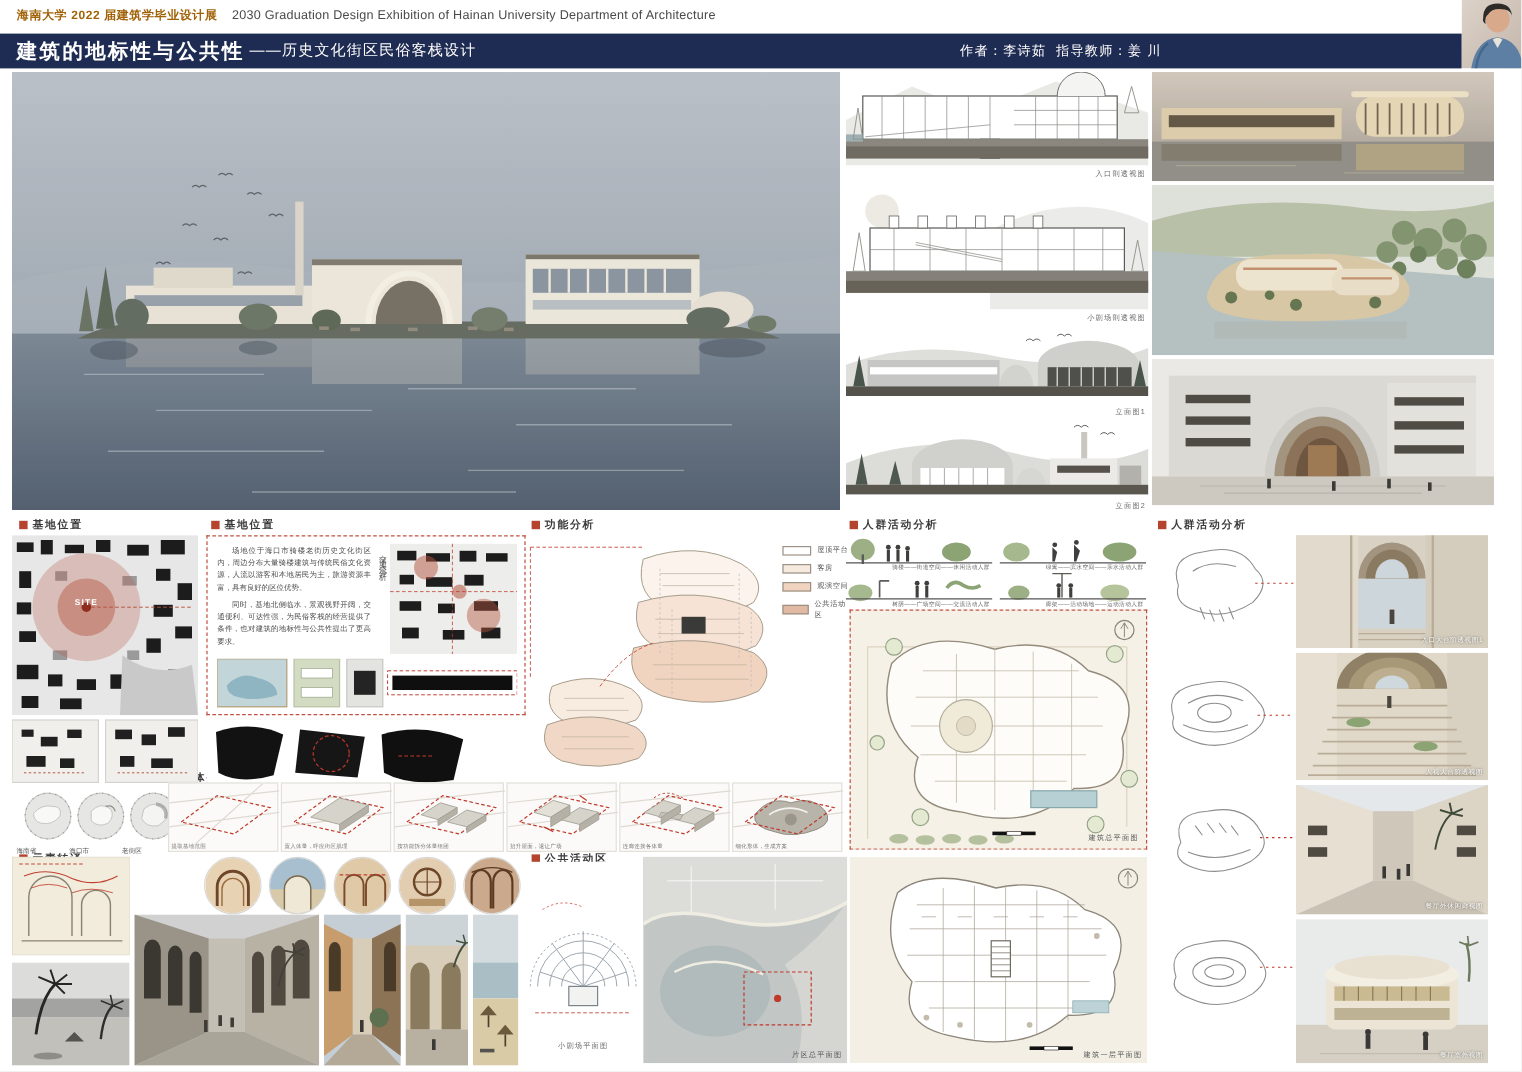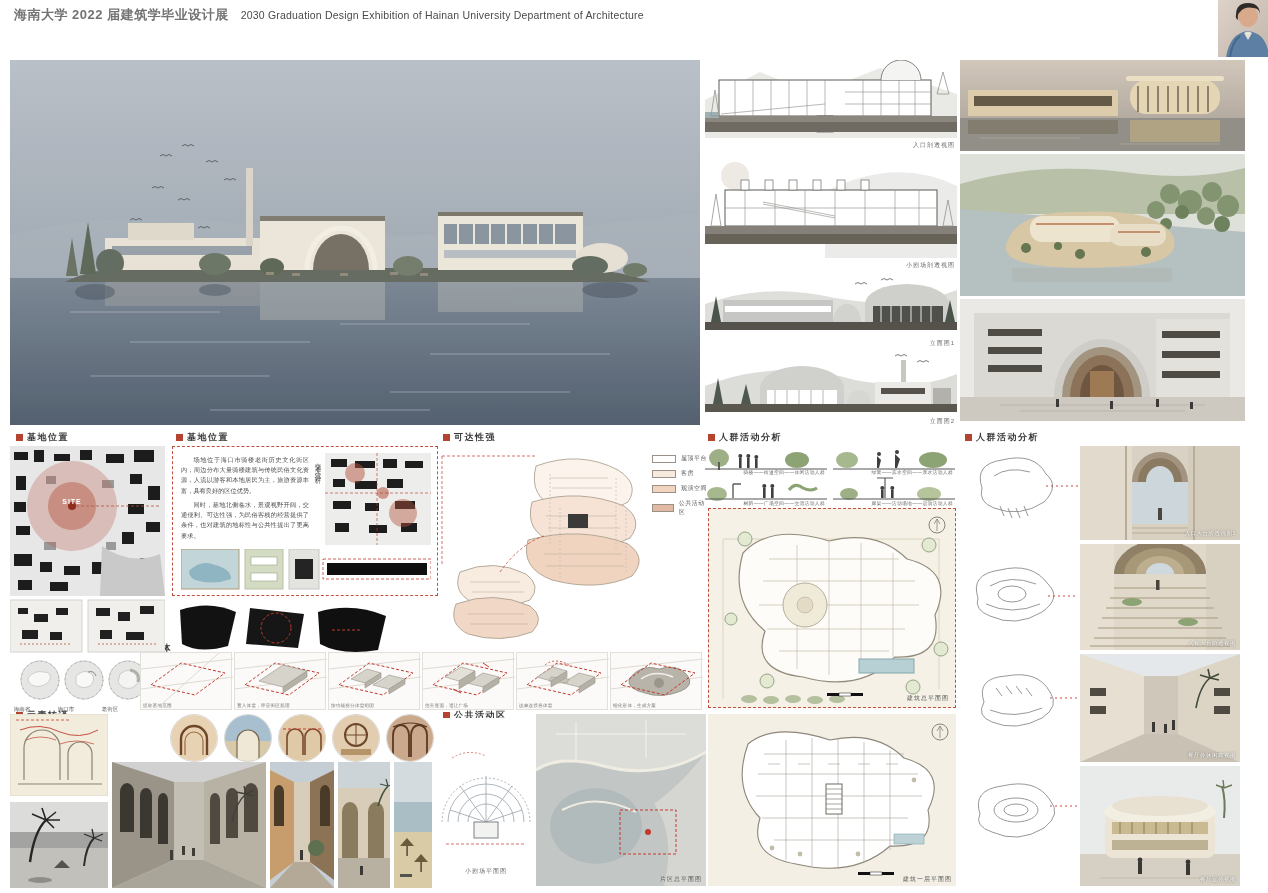--- a/index.html
+++ b/index.html
@@ -2,21 +2,21 @@
 <html><head>
 <meta charset="utf-8">
 <style>
   html,body{margin:0;padding:0;background:#e8e8e8;}
   .board{position:relative;width:1268px;height:893px;background:#ffffff;
          font-family:"Liberation Sans","DejaVu Sans",sans-serif;overflow:hidden;margin:0 auto;}
   .abs{position:absolute;}
   figure{margin:0;}
   svg{display:block;}
   
-  .hdr-cn{font-size:13px;font-weight:bold;color:#737373;letter-spacing:.5px;text-align:right;}
+  .hdr-cn{font-size:10px;font-weight:bold;color:#a16207;letter-spacing:.5px;text-align:right;}
   .hdr-en{font-size:10.5px;color:#4a4a4a;margin-left:12px;letter-spacing:.2px;}
   .titlebar{position:absolute;left:0;top:28px;width:1218px;height:29px;background:#1e2b52;
             display:flex;align-items:center;color:#fff;}
   .tb-main{font-size:17px;font-weight:bold;letter-spacing:2px;margin-left:14px;}
   .tb-sub{font-size:12.5px;letter-spacing:1px;margin-left:4px;}
   .tb-author{position:absolute;left:800px;font-size:11px;letter-spacing:1px;}
   .tb-advisor{position:absolute;left:880px;font-size:11px;letter-spacing:1px;}
   
   .sec-h{position:absolute;display:flex;align-items:center;gap:4px;font-size:9px;font-weight:bold;
          color:#3a3a3a;letter-spacing:1.5px;}
@@ -57,20 +57,26 @@
         </defs>
       <rect width="50" height="57" fill="url(#gph)"></rect>
       <path d="M20 16 a10 11 0 0 1 20 0 a10 11 0 0 1 -20 0 z" fill="#d9a98c"></path>
       <path d="M18 15 Q18 3 30 3 Q42 3 42 15 Q42 9 36 8 Q26 6 22 12 Q19 14 20 20 Q17 18 18 15 z" fill="#2e2a28"></path>
       <path d="M8 57 Q12 33 30 31 Q46 33 50 50 L50 57 z" fill="#5d7fa3"></path>
       <path d="M26 33 L30 40 L34 33 Q30 30 26 33 z" fill="#e8e4da"></path>
       <path d="M12 57 Q14 42 22 36" stroke="#46678c" stroke-width="2" fill="none"></path>
     </svg>
   </figure>
 
+  <div class="titlebar">
+    <span class="tb-main">建筑的地标性与公共性</span>
+    <span class="tb-sub">——历史文化街区民俗客栈设计</span>
+    <span class="tb-author">作者：李诗茹</span>
+    <span class="tb-advisor">指导教师：姜  川</span>
+  </div>
 
   <figure class="abs" style="left:10px;top:60px;width:690px;height:365px;">
     <svg viewBox="0 0 690 365" width="690" height="365" preserveAspectRatio="none">
       <defs>
         <linearGradient id="gsky" x1="0" y1="0" x2="0" y2="1">
           <stop offset="0" stop-color="#b7bdc4"></stop>
             <stop offset="1" stop-color="#9ba4af"></stop>
         </linearGradient>
         <linearGradient id="gwater" x1="0" y1="0" x2="0" y2="1">
           <stop offset="0" stop-color="#75828f"></stop>
@@ -306,21 +312,21 @@
   <div class="sec-h" style="left:16px;top:431px;">
     <span class="sq"></span>
     <span>基地位置</span>
   </div>
   <div class="sec-h" style="left:176px;top:431px;">
     <span class="sq"></span>
     <span>基地位置</span>
   </div>
   <div class="sec-h" style="left:443px;top:431px;">
     <span class="sq"></span>
-    <span>可达性强</span>
+    <span>功能分析</span>
   </div>
   <div class="sec-h" style="left:708px;top:431px;">
     <span class="sq"></span>
     <span>人群活动分析</span>
   </div>
   <div class="sec-h" style="left:965px;top:431px;">
     <span class="sq"></span>
     <span>人群活动分析</span>
   </div>
   <div class="sec-h" style="left:140px;top:642px;">

